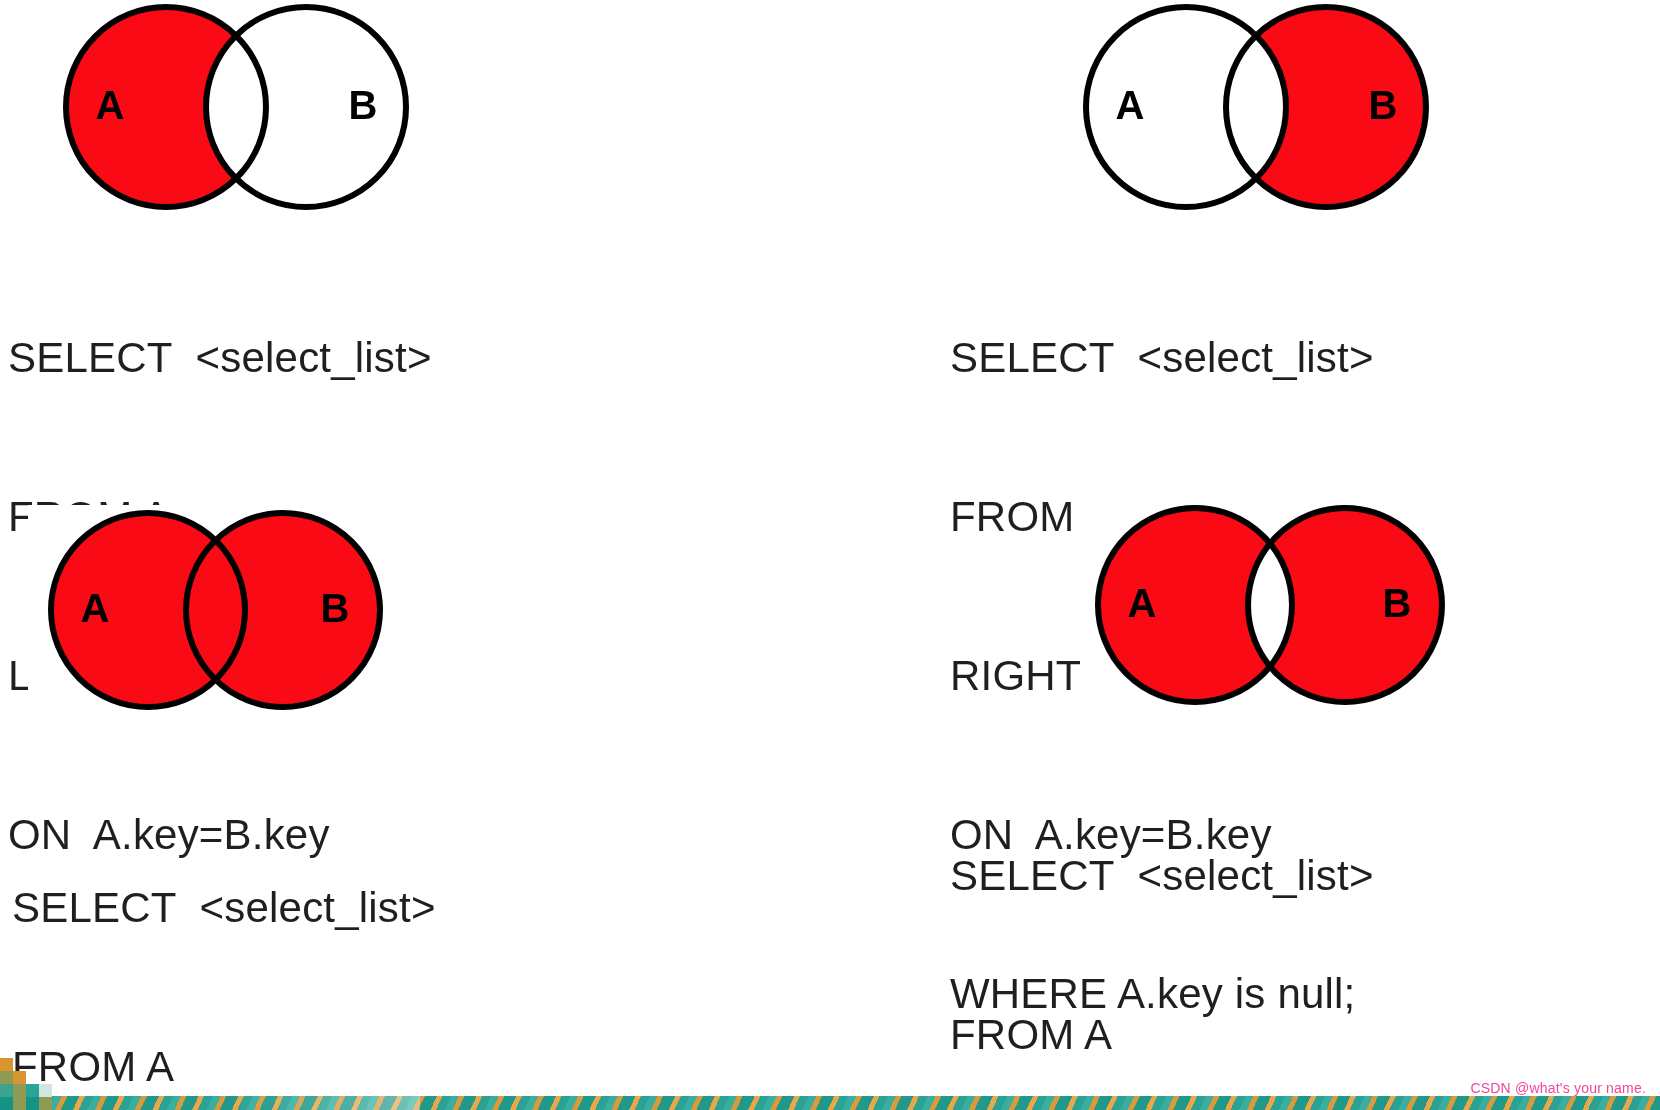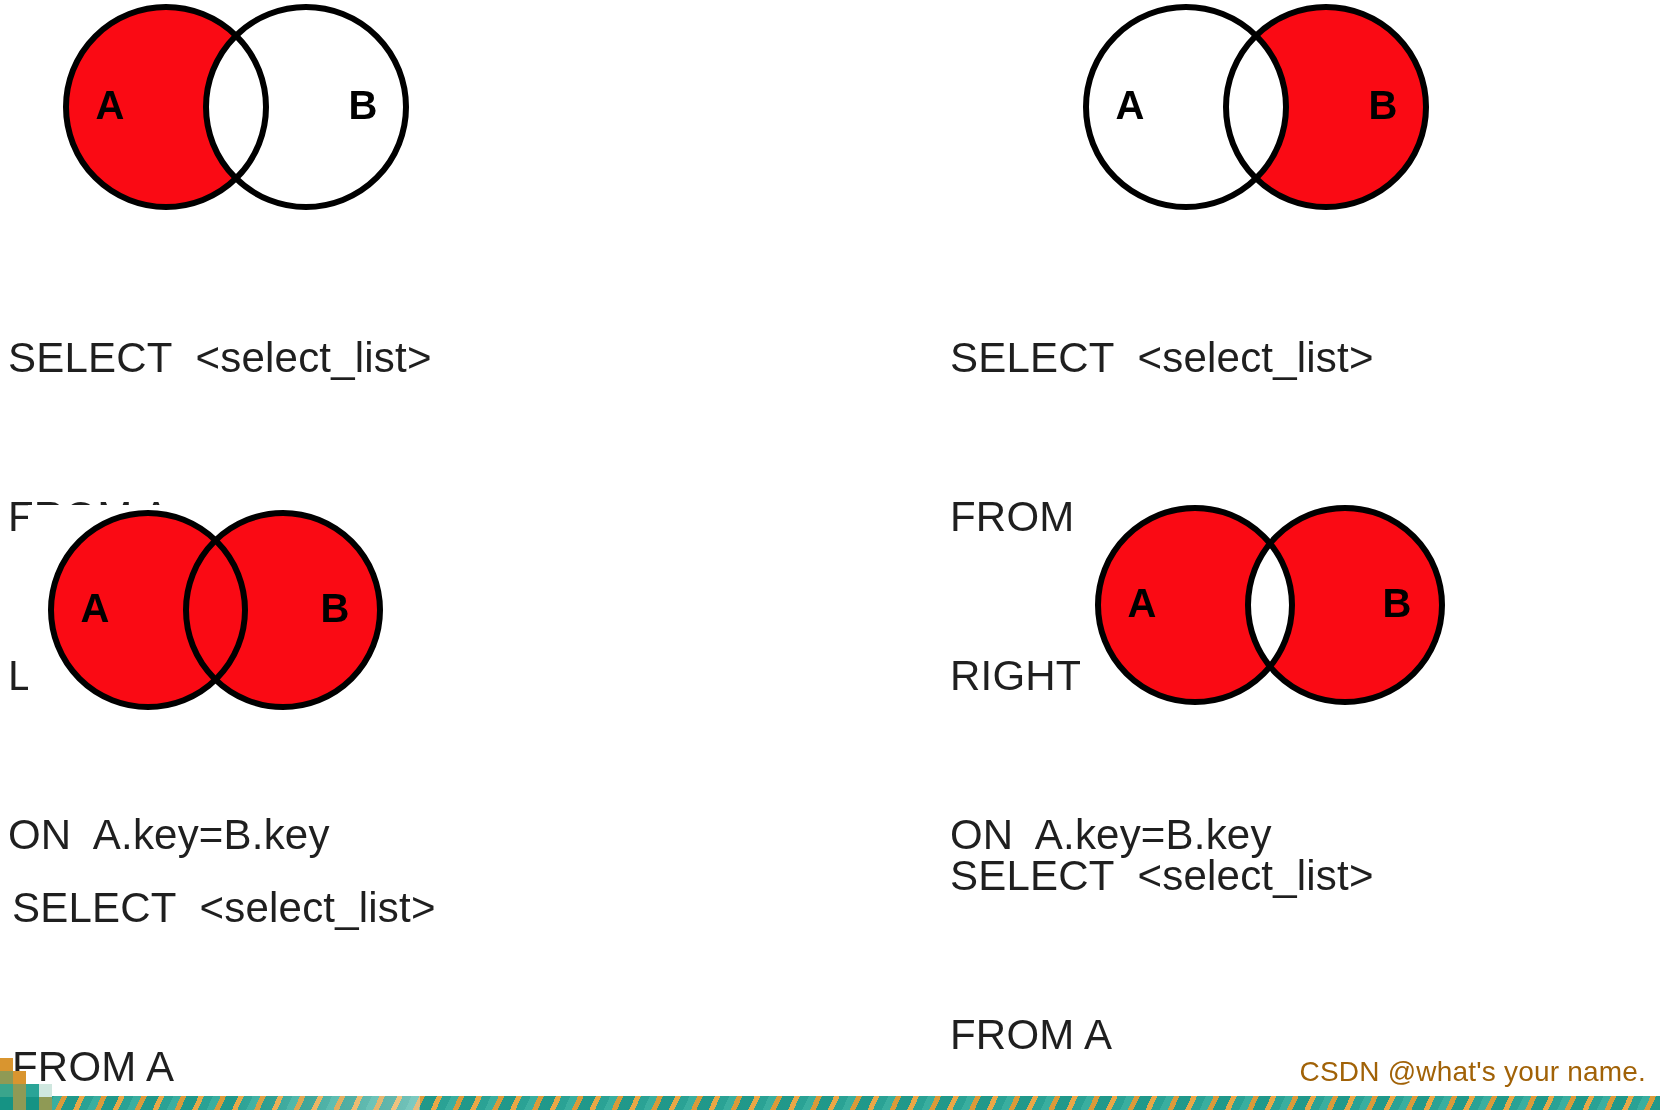--- a/index.html
+++ b/index.html
@@ -66,24 +66,24 @@
   .sql-tr { margin-left: 10px; margin-top: 10px; }
   .sql-bl { margin-left: 12px; margin-top: 55px; }
   .sql-br { margin-left: 10px; margin-top: 28px; }
 
   .sql-line { display: block; height: 53px; }
 
   
   .watermark {
     position: absolute;
     right: 14px;
-    bottom: 22px;
+    bottom: 14px;
     font-family: "Liberation Sans", sans-serif;
-    font-size: 28px;
-    color: #a16207;
+    font-size: 14px;
+    color: #ec4899;
     letter-spacing: 0.2px;
     white-space: nowrap;
   }
 
   
   .bottom-band {
     position: absolute;
     left: 0;
     bottom: 0;
     width: 1660px;
@@ -199,20 +199,21 @@
         <circle cx="268" cy="107" r="100" fill="none" stroke="#000000" stroke-width="6"></circle>
         <text class="venn-label" x="72" y="108">A</text>
         <text class="venn-label" x="325" y="108">B</text>
       </svg>
     </div>
     <div class="sql sql-tr">
       <span class="sql-line">SELECT  &lt;select_list&gt;</span>
       <span class="sql-line">FROM A</span>
       <span class="sql-line">RIGHT JOIN B</span>
       <span class="sql-line">ON  A.key=B.key</span>
+      <span class="sql-line">WHERE A.key is null;</span>
     </div>
   </div>
 
   <div class="panel panel-bl">
     <div class="venn-wrap venn-bl">
       <svg class="venn-svg" width="400" height="215" viewBox="0 0 400 215">
         <defs>
           <clipPath id="clipA3">
               <circle cx="120" cy="105" r="97"></circle>
             </clipPath>

